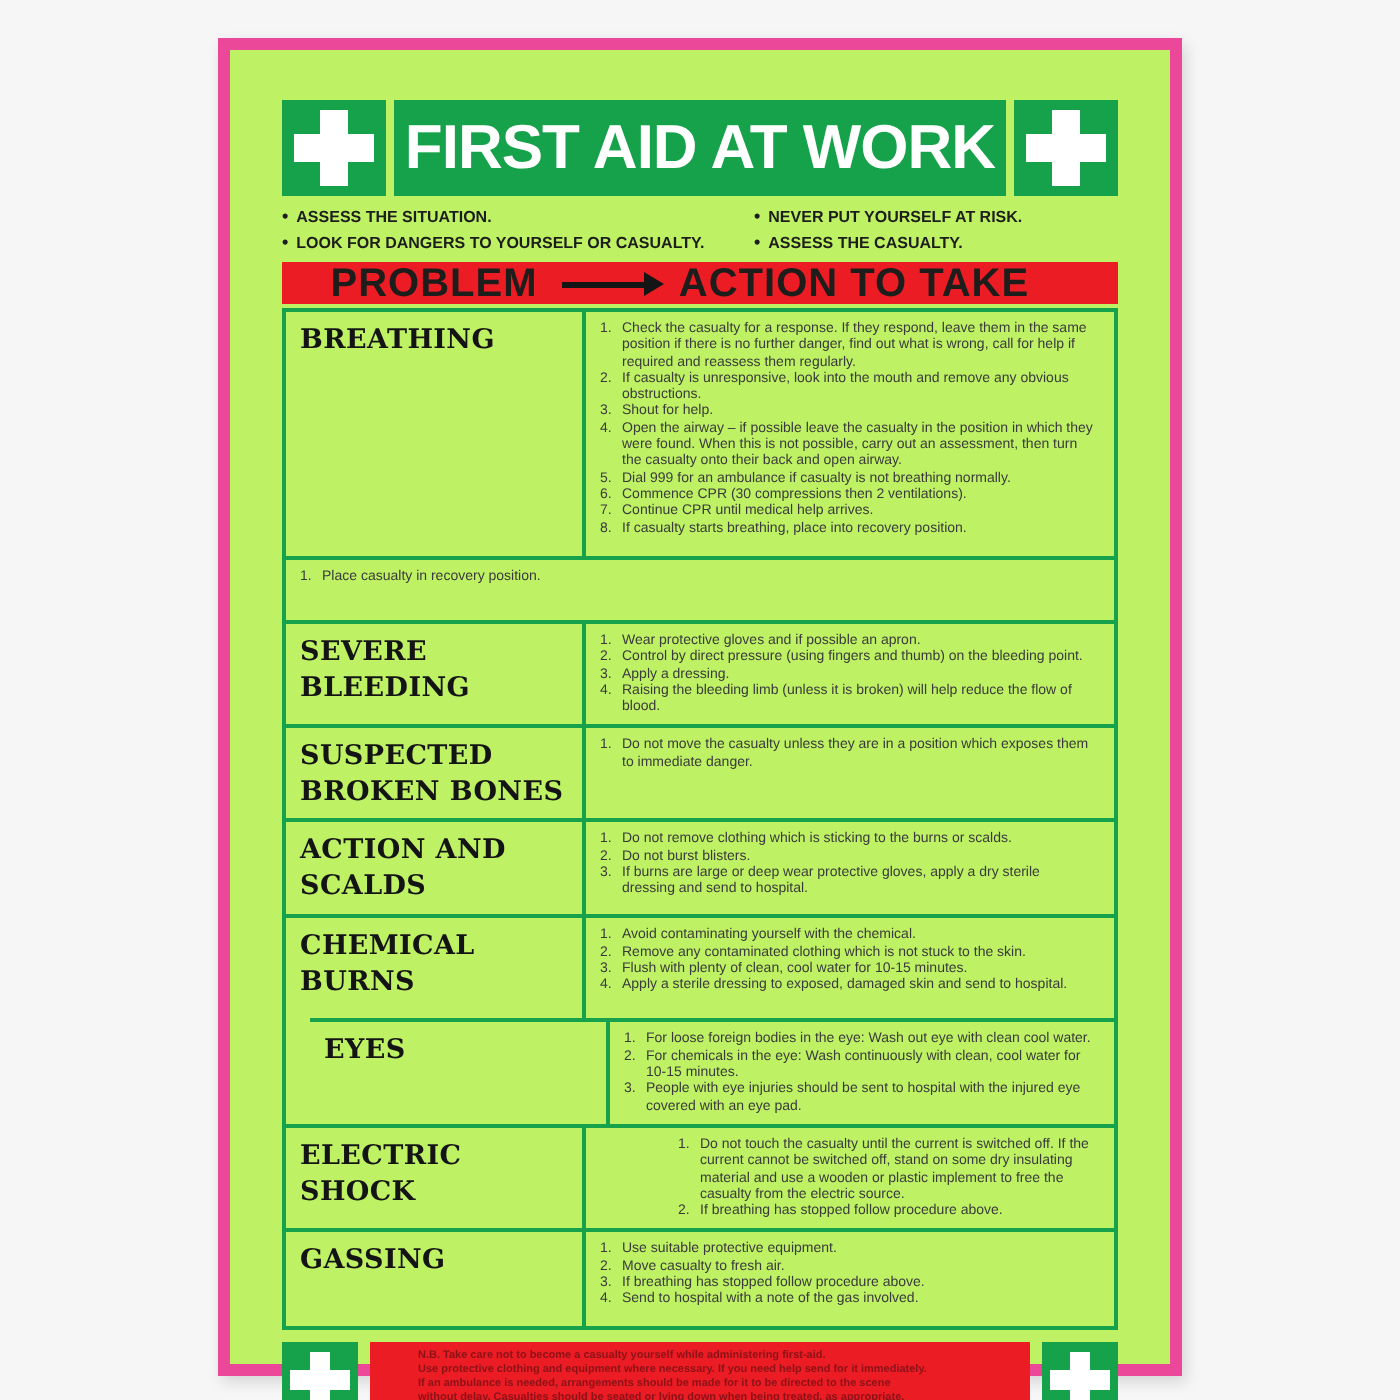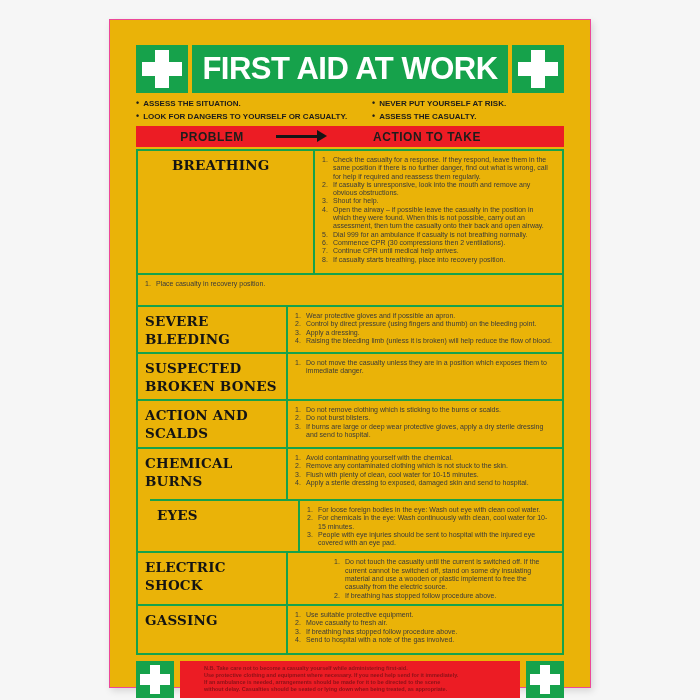--- a/index.html
+++ b/index.html
@@ -13,22 +13,22 @@
   html,body{width:700px;height:700px;}
   body{
     background:#f6f6f6;
     font-family:"Liberation Sans", sans-serif;
     position:relative;
   }
   .sheet{
     position:absolute;
     left:109px; top:19px;
     width:482px; height:669px;
-    background:#eab308;
-    border:1px solid #ec4899;
+    background:#bef264;
+    border:6px solid #ec4899;
     box-shadow:2px 3px 7px rgba(0,0,0,0.13);
     padding:25px 26px 0 26px;
   }
   
   .hdr{display:flex; gap:4px; height:48px;}
   .cross{
     position:relative; background:var(--green); flex:none;
   }
   .cross-lg{width:52px;height:48px;}
   .cross-sm{width:38px;height:37px;}
@@ -48,21 +48,21 @@
   }
   .bullet{
     font-size:8px; font-weight:bold; color:var(--ink);
     line-height:13px; white-space:nowrap;
   }
   .bullet::before{content:"\2022"; margin-right:4px; font-size:9px;}
   
   .pbar{
     margin-top:3px; height:21px; background:var(--red);
     display:grid; grid-template-columns:152px 1fr; align-items:center;
-    color:var(--ink); font-weight:bold; font-size:12px; letter-spacing:0.5px;
+    color:var(--ink); font-weight:bold; font-size:20px; letter-spacing:0.5px;
   }
   .pbar-left{text-align:center;}
   .pbar-right{display:flex; align-items:center;}
   .arrow{
     display:inline-block; position:relative;
     width:42px; height:3px; background:#151515;
     margin-left:-12px; flex:none;
   }
   .arrow::after{
     content:""; position:absolute; right:-9px; top:-5px;
@@ -141,21 +141,21 @@
     <div class="pbar-left">
       <span data-bind="table.problem_header">PROBLEM</span>
     </div>
     <div class="pbar-right">
       <span class="arrow"></span>
       <span data-bind="table.action_header">ACTION TO TAKE</span>
     </div>
   </div>
 
   <div class="ptable" id="table-body">
-      <div class="prow" style="min-height: 122px; padding-left: 27px;">
+      <div class="prow" style="min-height: 122px;">
         <div class="pcell"><span class="plabel">BREATHING</span></div>
         <div class="acell">
           <div class="aitem">
             <span class="num">1.</span>
             <span class="txt">Check the casualty for a response. If they respond, leave them in the same position if there is no further danger, find out what is wrong, call for help if required and reassess them regularly.</span>
           </div>
           <div class="aitem">
             <span class="num">2.</span>
             <span class="txt">If casualty is unresponsive, look into the mouth and remove any obvious obstructions.</span>
           </div>

